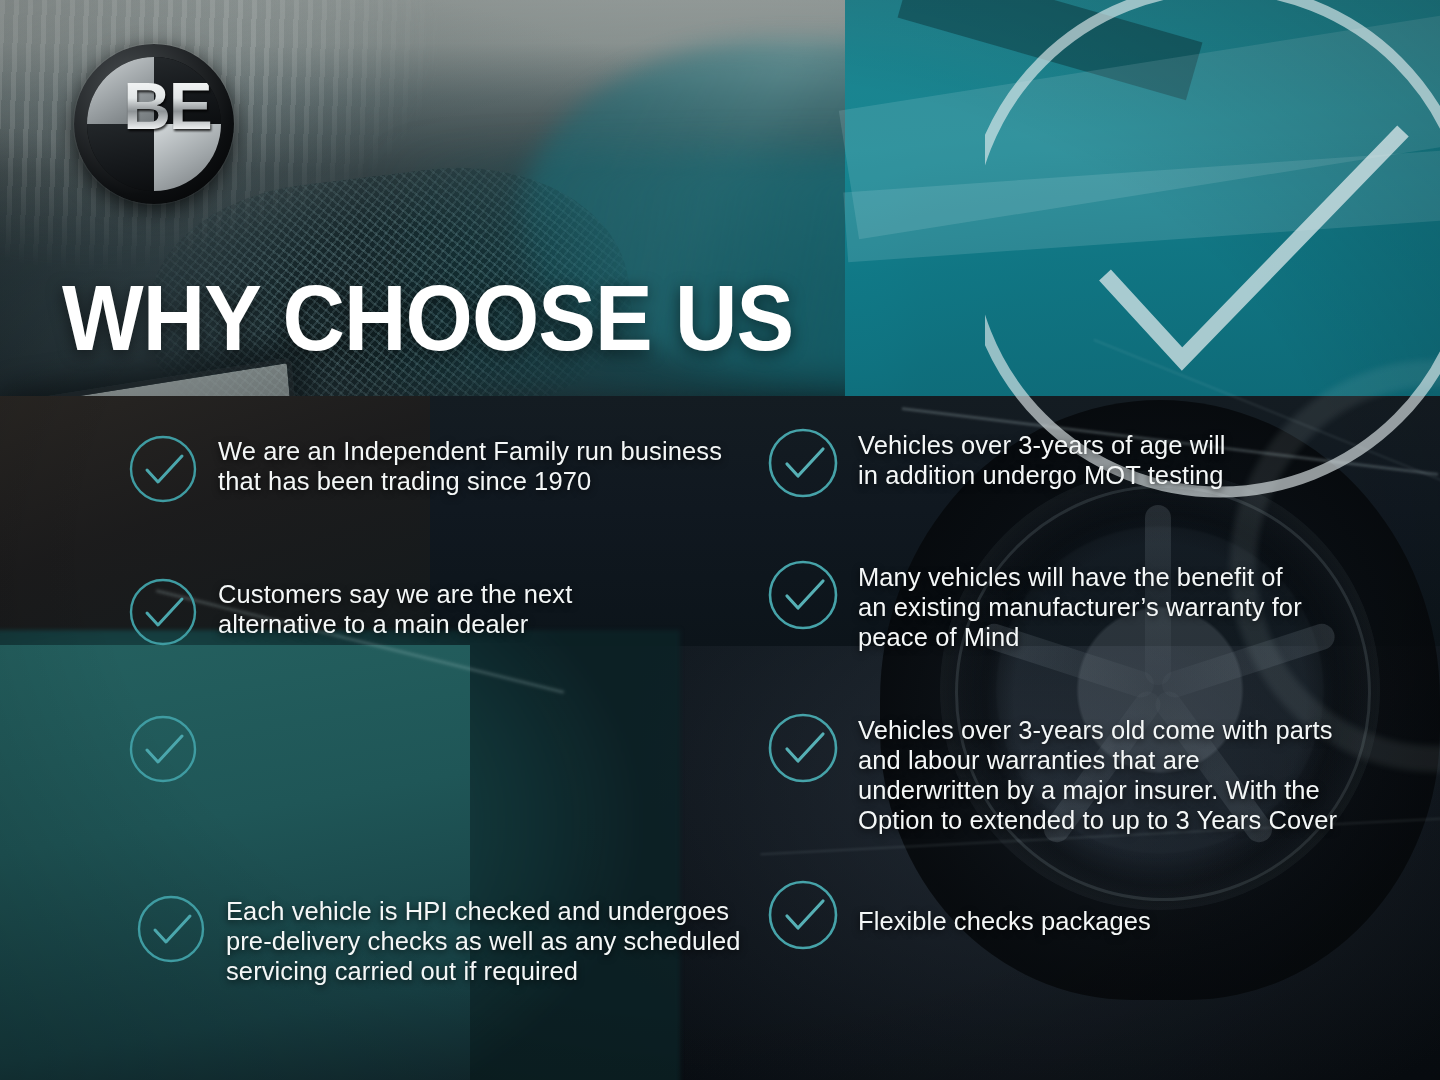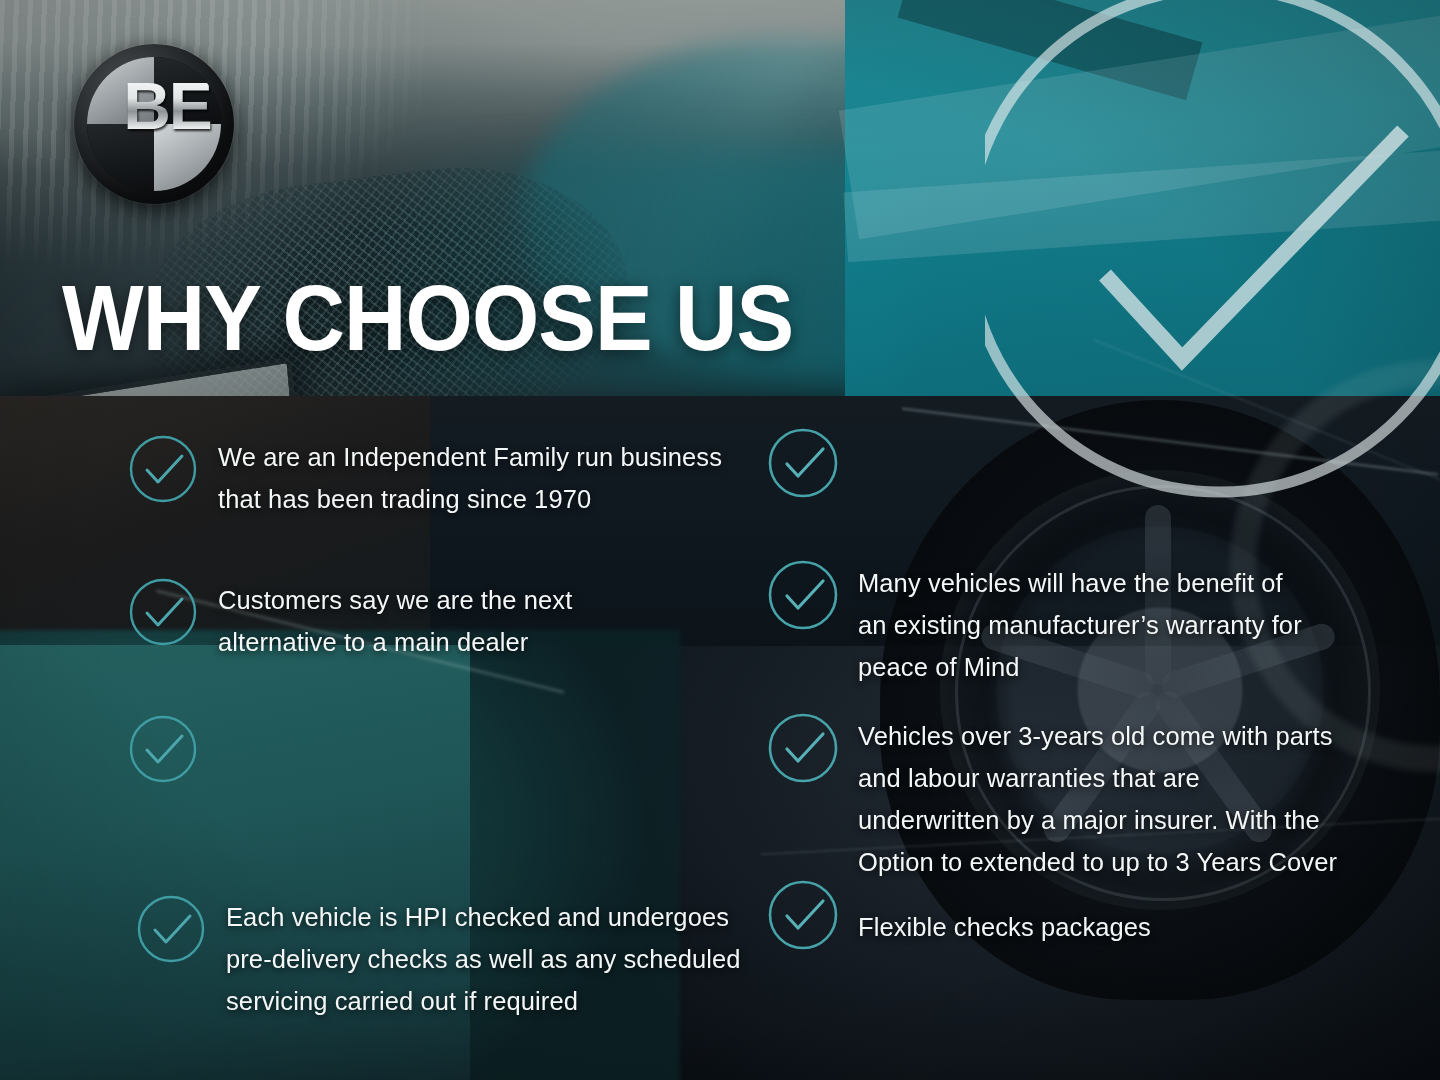--- a/index.html
+++ b/index.html
@@ -290,21 +290,21 @@
   .check {
     flex: 0 0 auto;
     width: 70px; height: 70px;
     margin-right: 20px;
     position: relative;
   }
   .check svg { display: block; }
   .item-text {
     color: #f4f7f7;
     font-size: 25.5px;
-    line-height: 42px;
+    line-height: 30px;
     letter-spacing: .1px;
     text-shadow: 0 2px 7px rgba(0,0,0,0.75);
     padding-top: 2px;
     white-space: pre-line;
   }
 
   
   .lt-0 { top: 14px;  left: 8px; }
   .lt-1 { top: 157px; left: 8px; }
   .lt-2 { top: 294px; left: 8px; }
@@ -418,20 +418,22 @@
 
   <div class="col col-right">
 
     <div class="item rt-0">
       <span class="check">
         <svg viewBox="0 0 70 70" width="70" height="70" aria-hidden="true">
           <circle cx="35" cy="35" r="33" fill="none" stroke="#46a3a9" stroke-width="2.6"></circle>
           <polyline points="19,36 30,48 55,21" fill="none" stroke="#56b0b5" stroke-width="3.2" stroke-linecap="round" stroke-linejoin="round"></polyline>
         </svg>
       </span>
+      <span class="item-text">Vehicles over 3-years of age will
+in addition undergo MOT testing</span>
     </div>
 
     <div class="item rt-1">
       <span class="check">
         <svg viewBox="0 0 70 70" width="70" height="70" aria-hidden="true">
           <circle cx="35" cy="35" r="33" fill="none" stroke="#46a3a9" stroke-width="2.6"></circle>
           <polyline points="19,36 30,48 55,21" fill="none" stroke="#56b0b5" stroke-width="3.2" stroke-linecap="round" stroke-linejoin="round"></polyline>
         </svg>
       </span>
       <span class="item-text">Many vehicles will have the benefit of

